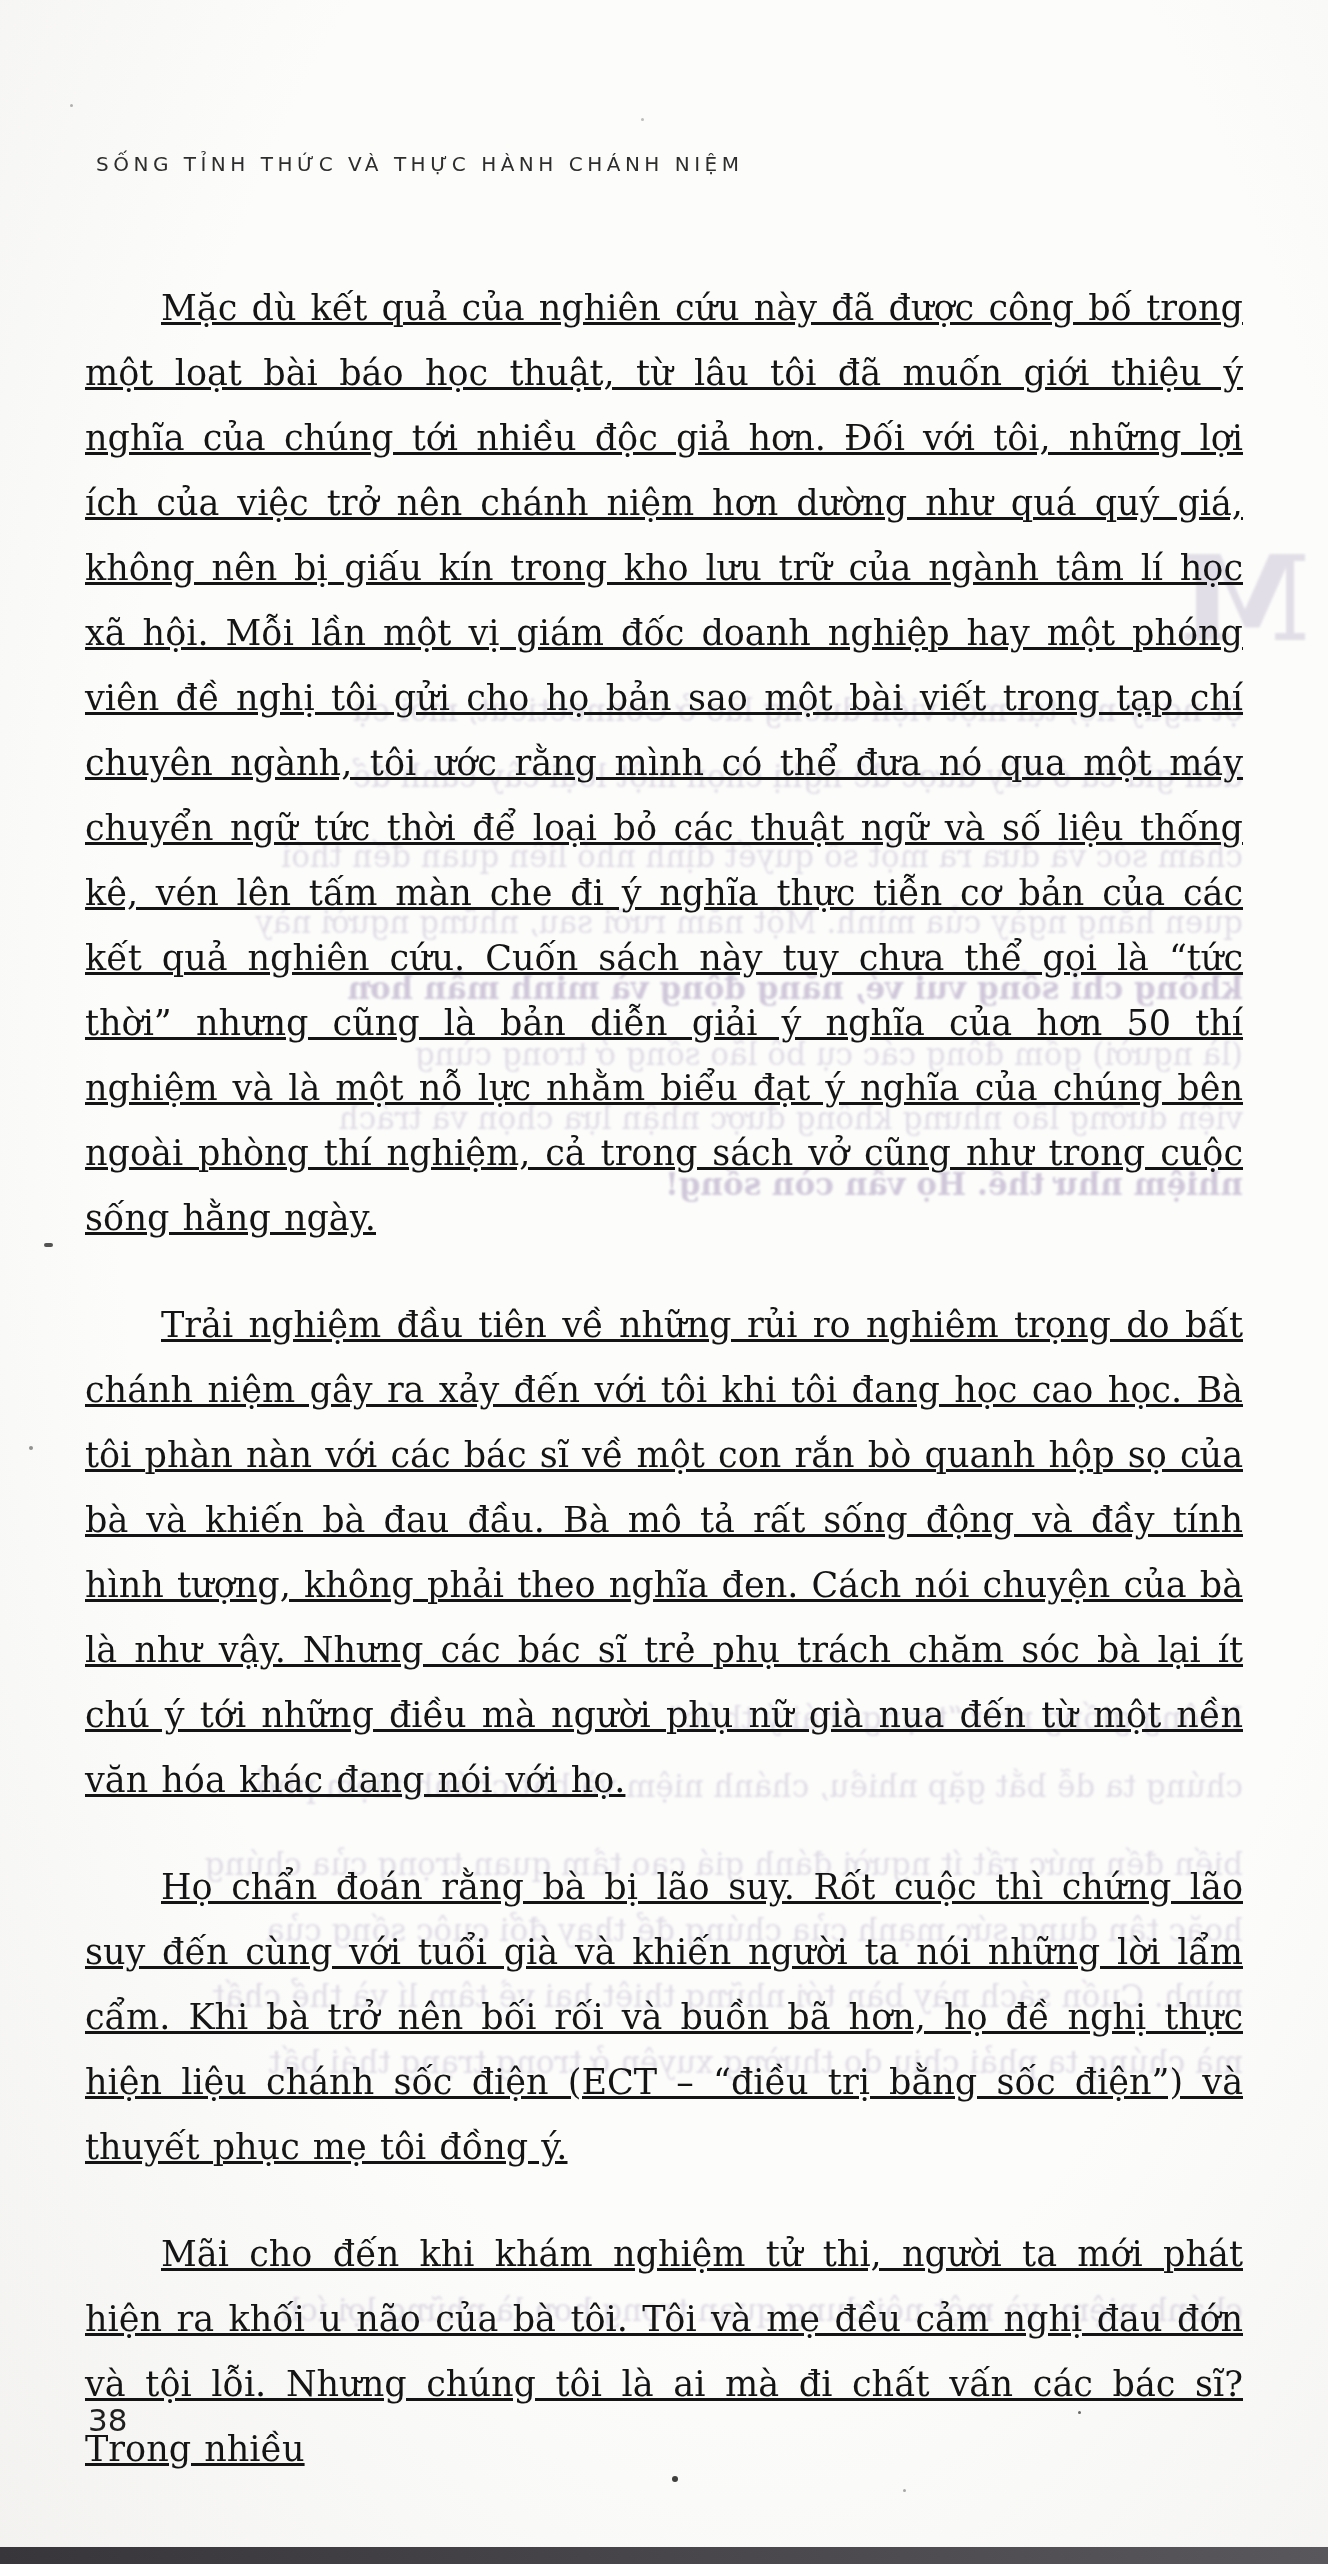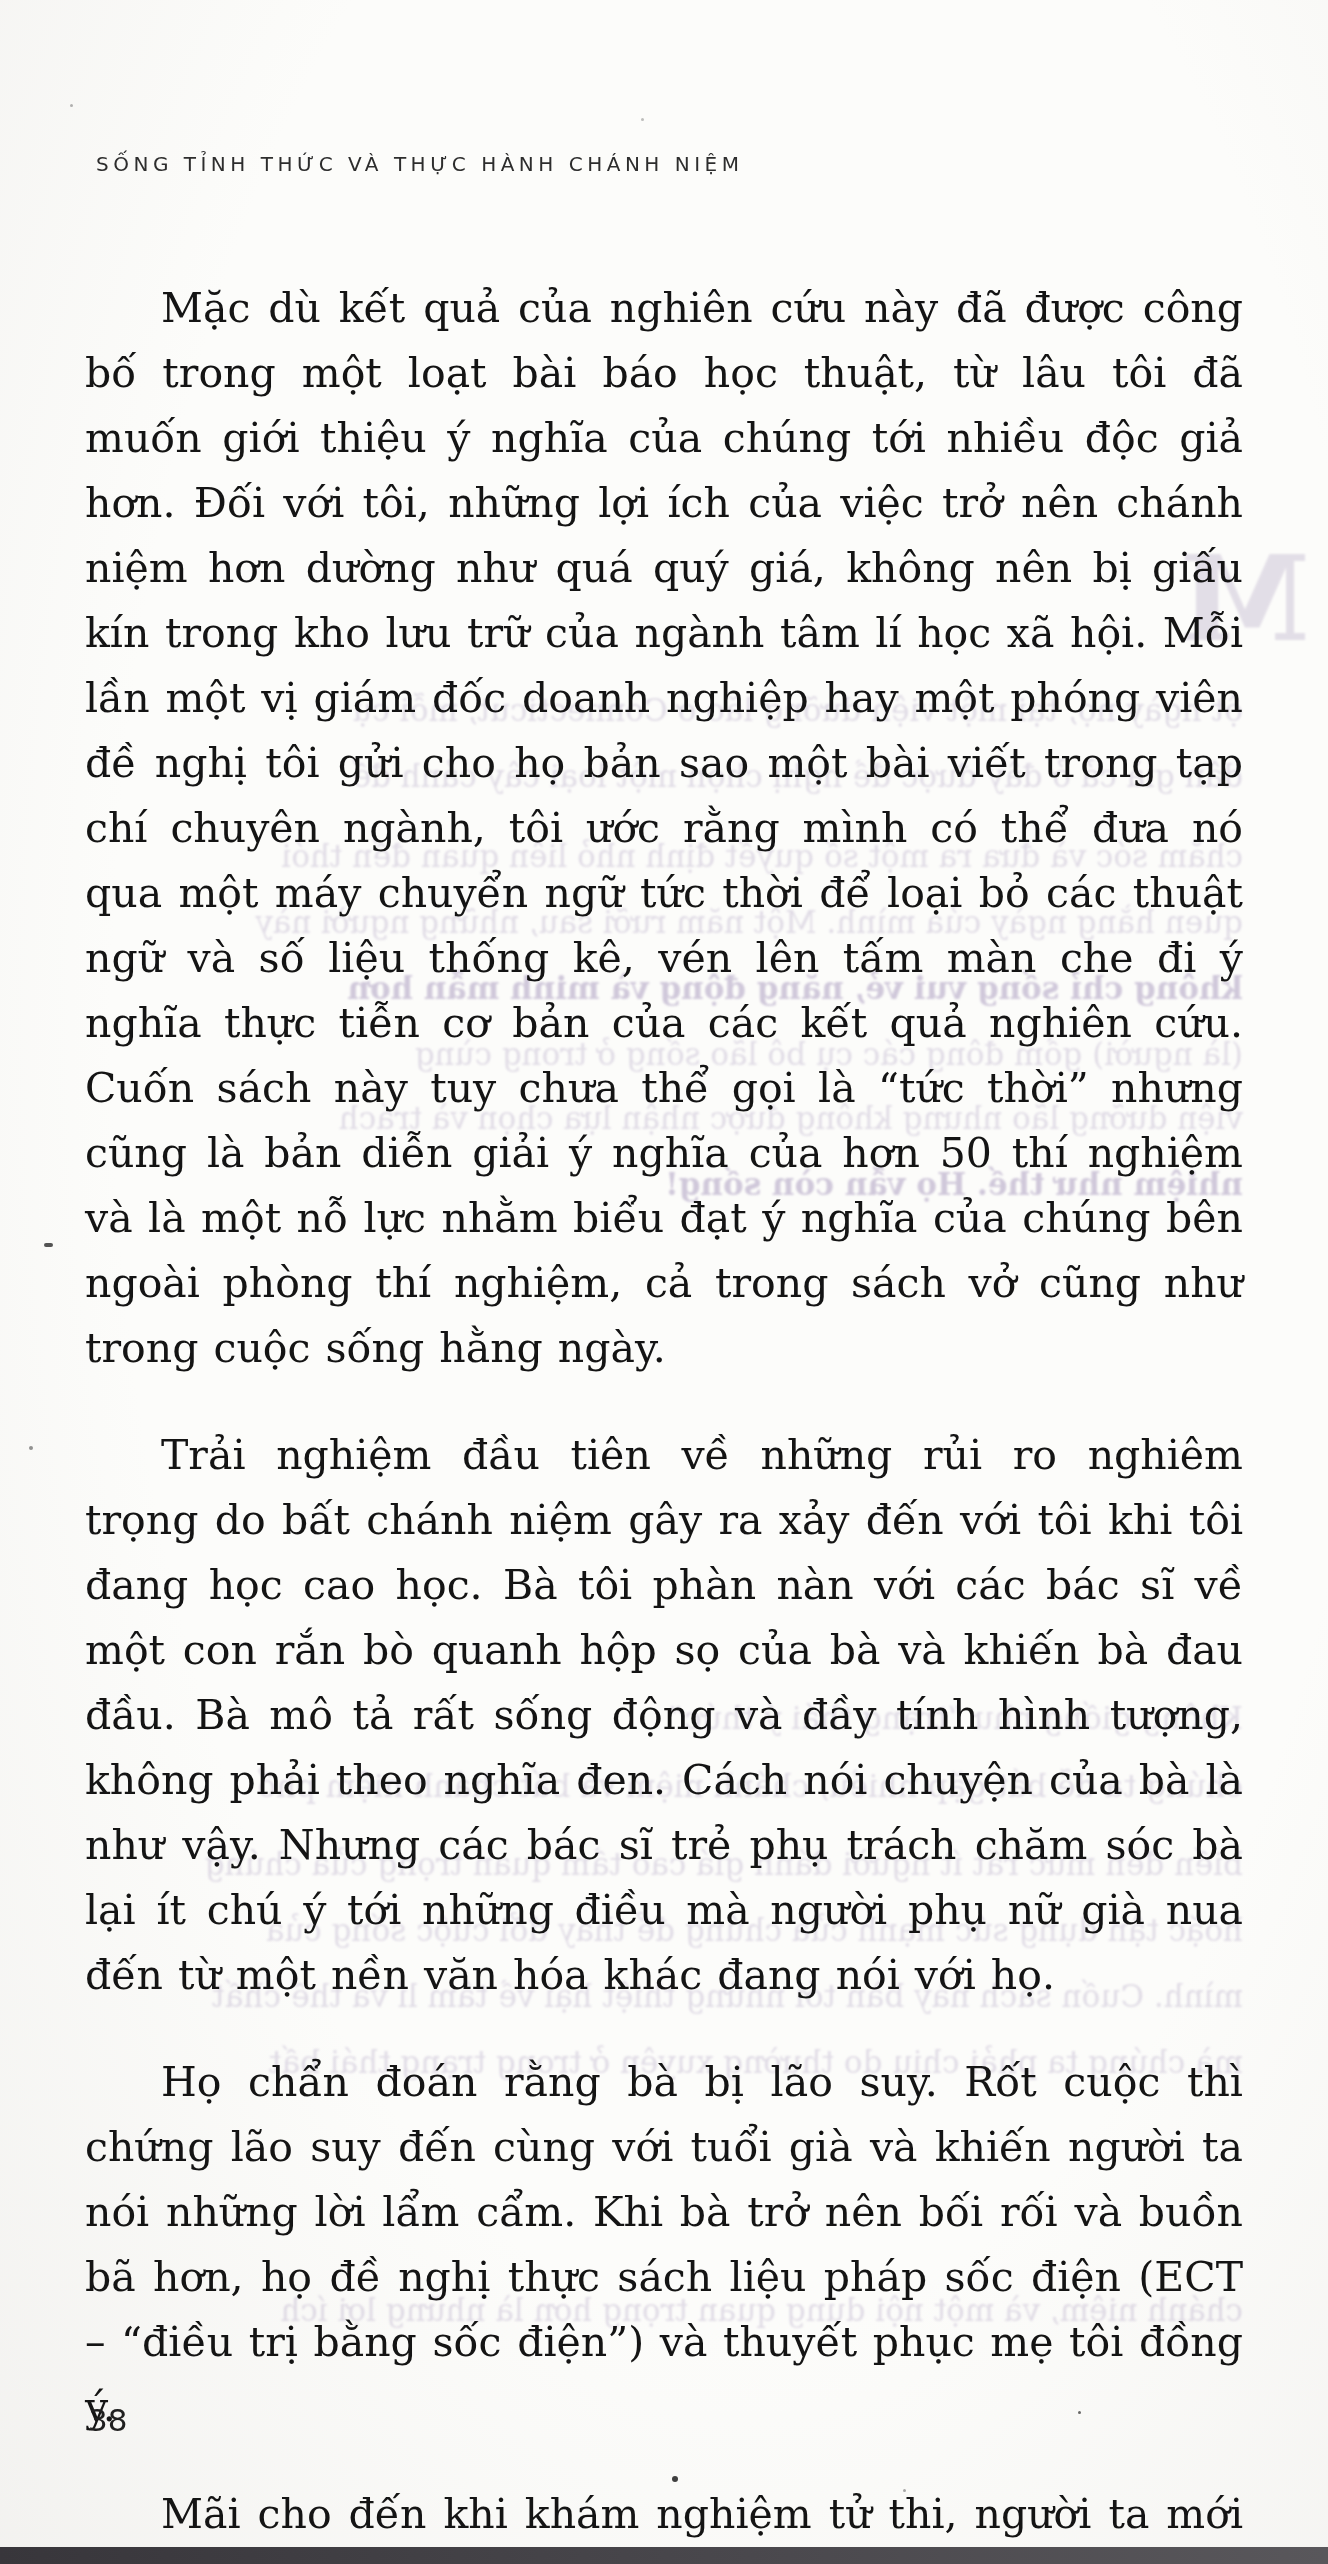--- a/index.html
+++ b/index.html
@@ -19,23 +19,24 @@
     font-size:20px;letter-spacing:4.5px;
     color:#2d2d2d;font-weight:normal;
     white-space:nowrap;
   }
   .page-body{
     position:absolute;top:276px;left:85px;width:1158px;
     color:#141414;
   }
   .page-body p{
     margin:0 0 42px 0;
-    font-size:41px;line-height:65px;
+    font-size:35px;line-height:65px;
     text-align:justify;text-indent:76px;
     word-spacing:2px;
+    text-decoration:underline;
   }
   .page-number{
     position:absolute;left:88px;top:2402px;
     font-family:"DejaVu Sans", sans-serif;
     font-size:31px;color:#1f1f1f;
   }
   
   .bleed-layer{position:absolute;inset:0;pointer-events:none;}
   .bleed-line{
     position:absolute;left:85px;width:1158px;
@@ -91,21 +92,21 @@
     <div class="bleed-line" style="top:1978px">mình. Cuốn sách này bàn tới những thiệt hại về tâm lí và thể chất</div>
     <div class="bleed-line" style="top:2044px">mà chúng ta phải chịu do thường xuyên ở trong trạng thái bất</div>
     <div class="bleed-line" style="top:2292px">chánh niệm, và một nội dung quan trọng hơn là những lợi ích</div>
   </div>
 
   <div class="running-header">SỐNG TỈNH THỨC VÀ THỰC HÀNH CHÁNH NIỆM</div>
 
   <div class="page-body">
     <p>Mặc dù kết quả của nghiên cứu này đã được công bố trong một loạt bài báo học thuật, từ lâu tôi đã muốn giới thiệu ý nghĩa của chúng tới nhiều độc giả hơn. Đối với tôi, những lợi ích của việc trở nên chánh niệm hơn dường như quá quý giá, không nên bị giấu kín trong kho lưu trữ của ngành tâm lí học xã hội. Mỗi lần một vị giám đốc doanh nghiệp hay một phóng viên đề nghị tôi gửi cho họ bản sao một bài viết trong tạp chí chuyên ngành, tôi ước rằng mình có thể đưa nó qua một máy chuyển ngữ tức thời để loại bỏ các thuật ngữ và số liệu thống kê, vén lên tấm màn che đi ý nghĩa thực tiễn cơ bản của các kết quả nghiên cứu. Cuốn sách này tuy chưa thể gọi là “tức thời” nhưng cũng là bản diễn giải ý nghĩa của hơn 50 thí nghiệm và là một nỗ lực nhằm biểu đạt ý nghĩa của chúng bên ngoài phòng thí nghiệm, cả trong sách vở cũng như trong cuộc sống hằng ngày.</p>
     <p>Trải nghiệm đầu tiên về những rủi ro nghiêm trọng do bất chánh niệm gây ra xảy đến với tôi khi tôi đang học cao học. Bà tôi phàn nàn với các bác sĩ về một con rắn bò quanh hộp sọ của bà và khiến bà đau đầu. Bà mô tả rất sống động và đầy tính hình tượng, không phải theo nghĩa đen. Cách nói chuyện của bà là như vậy. Nhưng các bác sĩ trẻ phụ trách chăm sóc bà lại ít chú ý tới những điều mà người phụ nữ già nua đến từ một nền văn hóa khác đang nói với họ.</p>
-    <p>Họ chẩn đoán rằng bà bị lão suy. Rốt cuộc thì chứng lão suy đến cùng với tuổi già và khiến người ta nói những lời lẩm cẩm. Khi bà trở nên bối rối và buồn bã hơn, họ đề nghị thực sách liệu pháp sốc điện (ECT – “điều trị bằng sốc điện”) và thuyết phục mẹ tôi đồng ý.</p>
+    <p>Họ chẩn đoán rằng bà bị lão suy. Rốt cuộc thì chứng lão suy đến cùng với tuổi già và khiến người ta nói những lời lẩm cẩm. Khi bà trở nên bối rối và buồn bã hơn, họ đề nghị thực hiện liệu chánh sốc điện (ECT – “điều trị bằng sốc điện”) và thuyết phục mẹ tôi đồng ý.</p>
     <p>Mãi cho đến khi khám nghiệm tử thi, người ta mới phát hiện ra khối u não của bà tôi. Tôi và mẹ đều cảm nghị đau đớn và tội lỗi. Nhưng chúng tôi là ai mà đi chất vấn các bác sĩ? Trong nhiều</p>
   </div>
 
   <div class="page-number">38</div>
 
   <div class="speck s1"></div>
   <div class="speck s2"></div>
   <div class="speck s3"></div>
   <div class="speck s4"></div>
   <div class="speck s5"></div>

